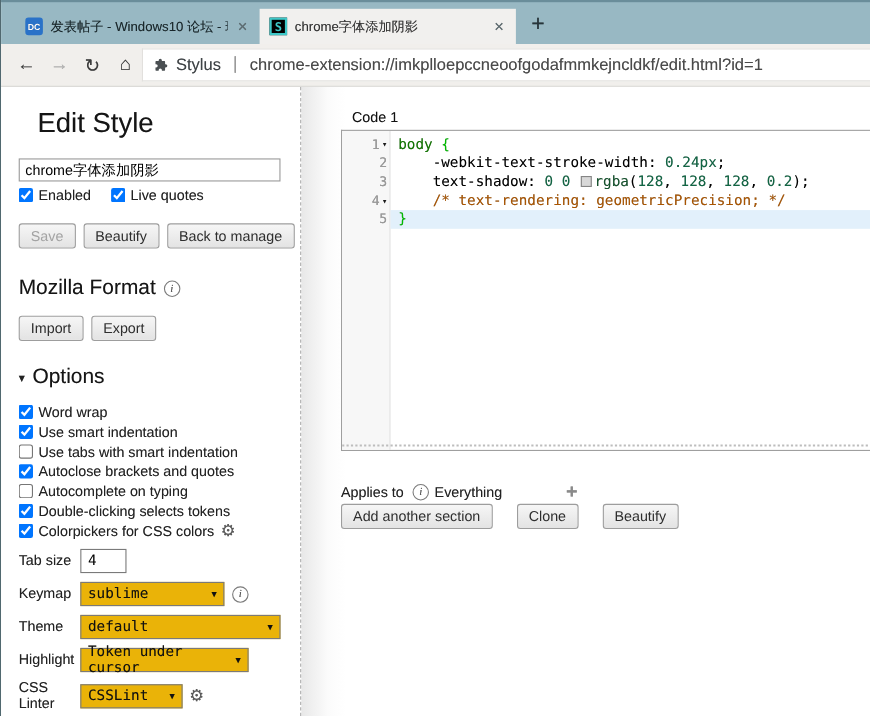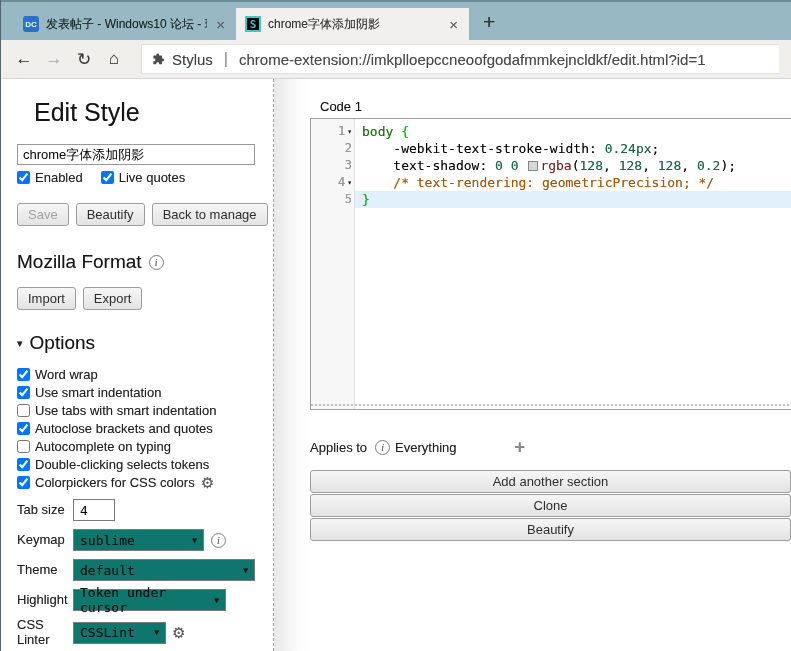--- a/index.html
+++ b/index.html
@@ -21,21 +21,21 @@
   .favicon.dc { background:#2a72c8; border-radius:3px; color:#fff; font-size:8px; font-weight:bold; }
   .favicon.stylus { background:#000; border:2px solid #3ec8c8; color:#3ec8c8;
                     font-size:11px; font-weight:bold; font-family:"DejaVu Sans Mono",monospace; }
   .newtab { margin:0 0 8px 14px; font-size:21px; line-height:1; color:#26343a; }
 
   .toolbar { height:39px; background:#f1efec; border-bottom:1px solid #d6d4d1;
              display:flex; align-items:stretch; }
   .navicons { display:flex; align-items:center; padding-left:8px; }
   .nav-btn { width:30px; text-align:center; font-size:17px; color:#3c3c3c; }
   .nav-btn.disabled { color:#b6b6b6; }
-  .addressbar { flex:1; background:#fff; margin:4px 12px; display:flex; align-items:center;
+  .addressbar { flex:1; background:#fff; margin:4px 0; display:flex; align-items:center;
                 padding-left:9px; font-size:15px; border:1px solid #e2e0dd; border-right:none; }
   .ext-name { color:#3f4447; margin-left:7px; }
   .addr-sep { color:#9a9a9a; margin:0 11px; font-size:16px; }
   .addr-url { color:#4a4a4a; white-space:nowrap; }
 
   
   .content { position:absolute; top:79px; left:0; right:0; bottom:0; display:flex; background:#fff; }
 
   .left-panel { width:273px; flex:none; padding:14px 18px 0 16px;
                 border-right:1px dashed #9a9a9a; }
@@ -62,21 +62,21 @@
                color:#555; margin-left:7px; }
   .gear-icon { color:#5a5a5a; font-size:15px; margin-left:6px; line-height:1; }
 
   .checklist { margin-top:11px; }
   .opt-row { display:flex; align-items:center; height:18px; font-size:13px; color:#222; }
 
   .field-row { display:flex; align-items:center; margin-top:8px; }
   .field-label { width:56px; flex:none; font-size:13px; color:#222; line-height:1.15; }
   .tabsize-input { width:42px; height:22px; border:1px solid #7a7a7a; padding:2px 6px;
                    font-size:13px; font-family:"DejaVu Sans Mono",monospace; }
-  .select { border:1px solid #7a7a7a; background:#0f766e; height:22px; display:flex;
+  .select { border:1px solid #7a7a7a; background:#eab308; height:22px; display:flex;
             align-items:center; justify-content:space-between; padding:0 6px;
             font-family:"DejaVu Sans Mono",monospace; font-size:13px; color:#111; }
   .select .dd-arrow { font-size:8px; color:#111; margin-left:8px; }
   .w-keymap { width:131px; } .w-theme { width:186px; } .w-highlight { width:153px; } .w-linter { width:93px; }
 
   
   .sections { flex:1; position:relative; padding:20px 0 0 36px; overflow:hidden;
               background:linear-gradient(to right,#e8e8e8 0,#fbfbfb 24px,#fff 40px); }
   .code-label { font-size:13px; color:#111; margin:0 0 4px 10px; }
   .editor { position:relative; height:292px; margin-right:-6px; background:#fff;
@@ -89,32 +89,32 @@
   .cm-gutter-cell { width:44px; flex:none; display:flex; justify-content:flex-end;
                     align-items:center; padding-right:3px; }
   .cm-num { color:#999; font-size:12px; }
   .cm-fold { font-size:8px; color:#1a1a1a; margin-left:2px; }
   .cm-code { white-space:pre; padding-left:7px; flex:1; color:#000; }
   .cm-row.active .cm-code { background:#e2f0fb; }
   .tok-tag { color:#117700; }
   .tok-match { color:#00bb00; }
   .tok-prop { color:#000; }
   .tok-num { color:#116644; }
-  .tok-atom { color:#7f1d1d; }
+  .tok-atom { color:#14532d; }
   .tok-comment { color:#aa5500; }
   .tok-plain { color:#000; }
   .tok-swatch { display:inline-block; width:10px; height:10px; background:#d8d8d8;
                 border:1px solid #858585; margin:0 2px; vertical-align:-1px; }
   .resize-grip { position:absolute; left:0; right:0; bottom:3px; height:0;
                  border-top:2px dotted #bdbdbd; }
 
   .applies-row { margin-top:27px; display:flex; align-items:center; font-size:13px; color:#222; }
   .applies-row .info-icon { margin:0 5px 0 8px; }
   .applies-plus { margin-left:58px; color:#8a8a8a; font-size:18px; font-weight:bold; }
-  .section-buttons { margin-top:12px; display:flex; gap:1px;flex-direction:column; }
+  .section-buttons { display:flex; gap:22px; }
 </style>
 </head>
 <body>
 
 <div class="window">
 
   <div class="tabbar">
     <div class="tab inactive">
       <span class="favicon dc">DC</span>
       <span class="tab-title">发表帖子 - Windows10 论坛 - 玩</span>

